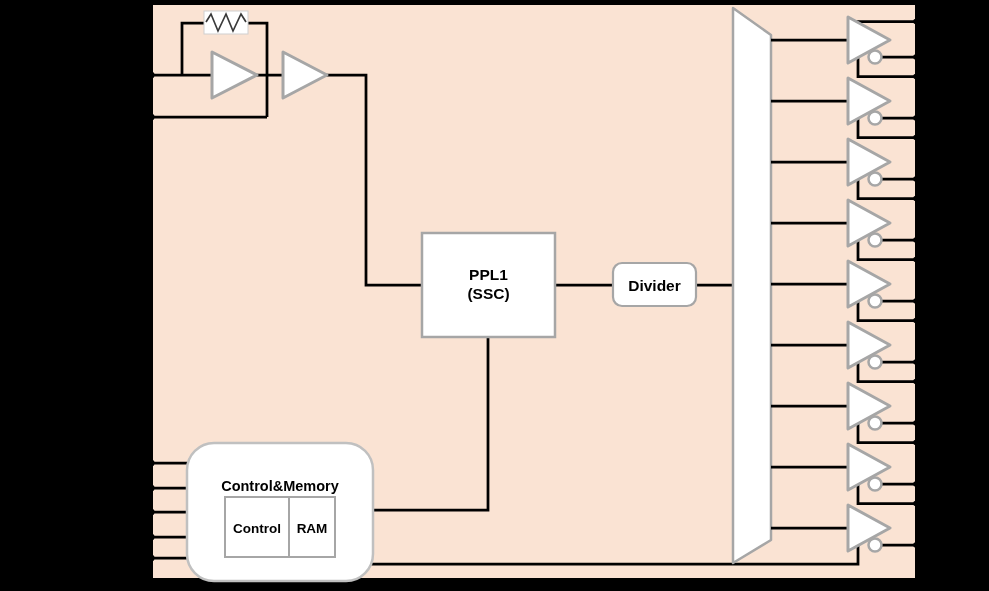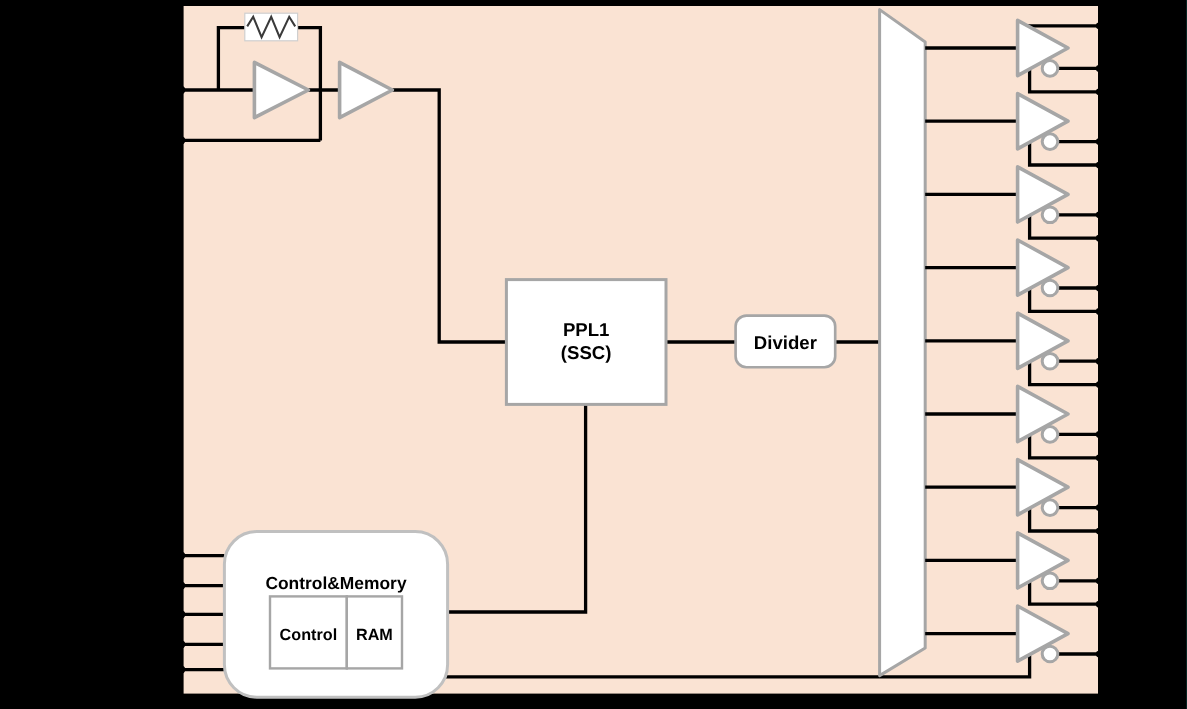--- a/index.html
+++ b/index.html
@@ -1,16 +1,16 @@
 <!DOCTYPE html>
 <html><head>
 <meta charset="utf-8">
 <style>
   html,body{margin:0;padding:0;background:#000;}
-  .stage{width:989px;height:591px;position:relative;background:#0f766e;overflow:hidden;}
+  .stage{width:989px;height:591px;position:relative;background:#fde047;overflow:hidden;}
   svg{display:block;}
   text{font-family:"Liberation Sans","DejaVu Sans",sans-serif;font-weight:bold;fill:#000;}
   .t15{font-size:15.5px;}
   .t14{font-size:14.5px;}
   .t13{font-size:13.5px;}
 </style>
 </head>
 <body>
 
 <div class="stage">

